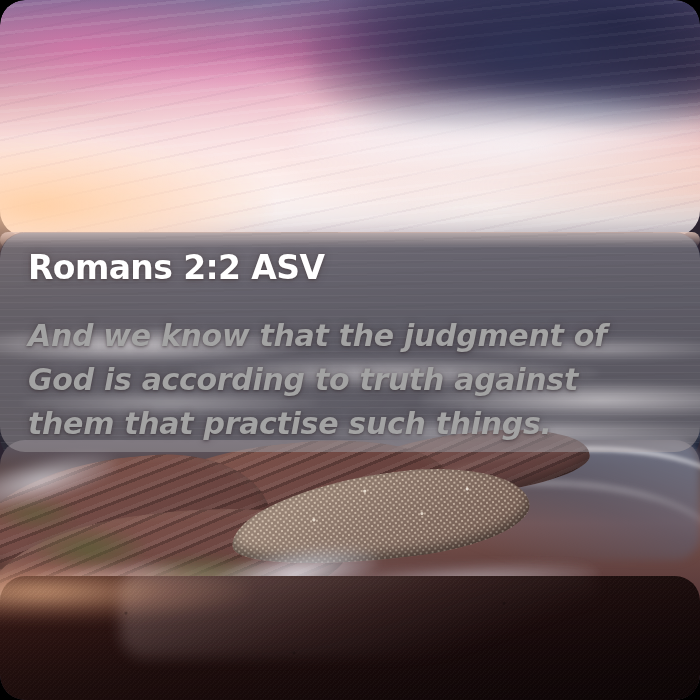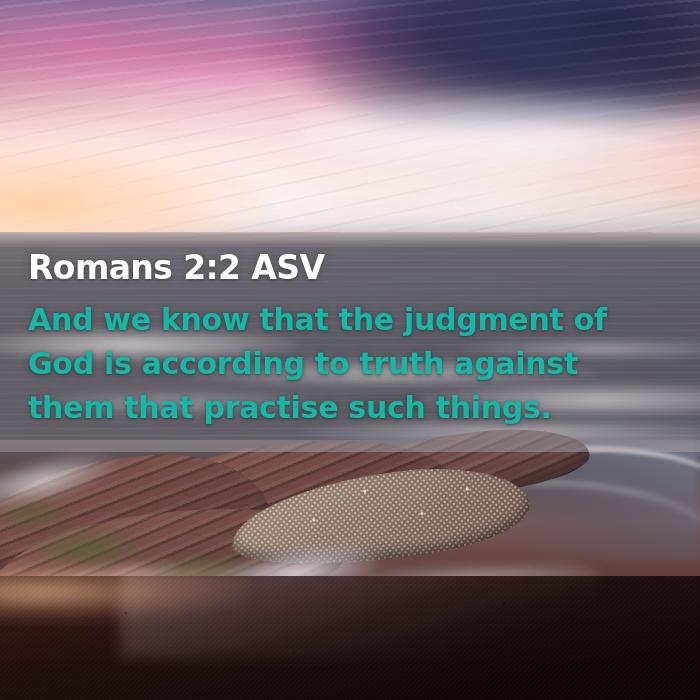--- a/index.html
+++ b/index.html
@@ -1,16 +1,16 @@
 <!DOCTYPE html>
 <html><head>
 <meta charset="utf-8">
 <style>
   html,body{margin:0;padding:0;background:#000;}
-  *{box-sizing:border-box;}
+  *{box-sizing:border-box;border-radius:25px;}
 
   .stage{
     position:relative;
     width:700px;height:700px;
     overflow:hidden;
     font-family:"DejaVu Sans","Liberation Sans",sans-serif;
     background:#2b2330;
   }
 
   
@@ -244,24 +244,25 @@
     margin:0;
     color:#ffffff;
     font-size:33px;
     font-weight:bold;
     letter-spacing:-.6px;
     line-height:1.06;
     text-shadow:0 1px 3px rgba(60,45,45,.55), 0 0 10px rgba(60,45,45,.30);
     white-space:nowrap;
   }
   .verse-text{
-    margin:12px 0 0 0;
-    color:#14b8a6;
+    margin:28px 0 0 0;
+    color:#a3a3a3;
     font-size:30px;
     font-weight:bold;
+    font-style:italic;
     letter-spacing:-.3px;
     line-height:44px;
     text-shadow:0 1px 3px rgba(50,40,45,.60), 0 0 9px rgba(50,40,45,.32);
   }
 </style>
 </head>
 <body>
 
 <div class="stage">
 

